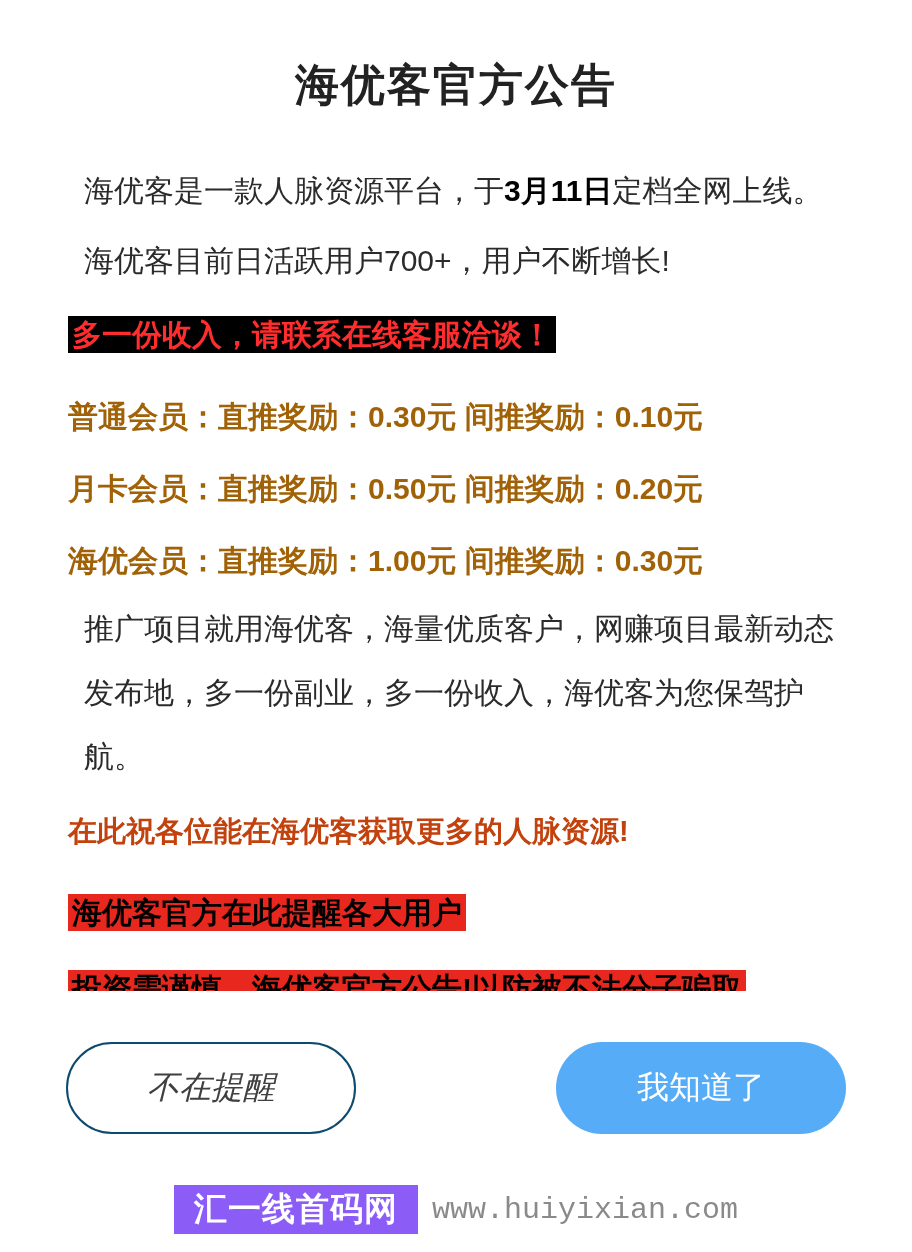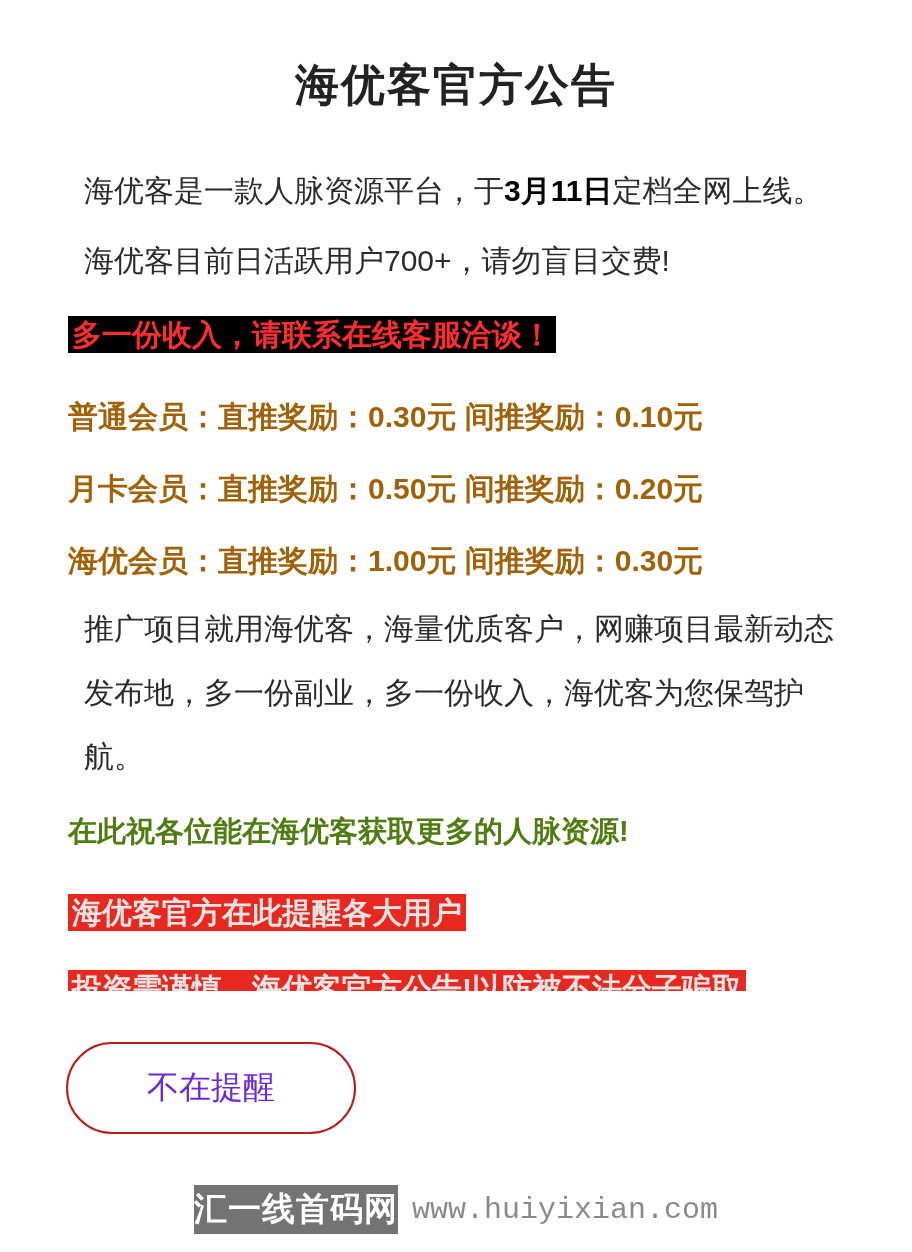--- a/index.html
+++ b/index.html
@@ -69,28 +69,28 @@
     font-size: 30px;
     line-height: 72px;
     color: #a16207;
     font-weight: bold;
     margin: 0;
     white-space: nowrap;
   }
   .para-blue {
     font-size: 29px;
     line-height: 68px;
-    color: #4d7c0f;
+    color: #c2410c;
     font-weight: bold;
     margin: 8px 0 0 0;
   }
   .hl-red {
     display: inline;
     background: #e8281e;
-    color: #e5e5e5;
+    color: #000000;
     font-weight: bold;
     font-size: 30px;
     line-height: 56px;
     padding: 2px 4px;
     box-decoration-break: clone;
     -webkit-box-decoration-break: clone;
   }
   .line-red {
     margin: 16px 0 12px 0;
   }
@@ -114,84 +114,86 @@
     height: 92px;
     border-radius: 46px;
     font-size: 32px;
     display: flex;
     align-items: center;
     justify-content: center;
     cursor: pointer;
     box-sizing: border-box;
   }
   .btn-outline {
-    border: 2px solid #b91c1c;
-    color: #6d28d9;
+    border: 2px solid #0c4a6e;
+    color: #404040;
     background: #ffffff;
+    font-style: italic;
   }
   .btn-primary {
     background: #57acf7;
     color: #ffffff;
     border: none;
   }
   .watermark {
     position: absolute;
     left: 0;
     bottom: 18px;
     width: 912px;
     display: flex;
     align-items: center;
     justify-content: center;
     gap: 14px;
   }
   .wm-logo {
     font-size: 33px;
     font-weight: bold;
     color: #ffffff;
-    background: #737373;
-    padding: 2px 0;
+    background: #8b5cf6;
+    padding: 2px 20px;
     letter-spacing: 1px;
   }
   .wm-url {
     font-size: 30px;
     color: #8a8a8a;
     font-family: "Liberation Mono", "DejaVu Sans Mono", monospace;
   }
 </style>
 </head>
 <body>
 
 <div class="dialog">
 
   <div class="title">海优客官方公告</div>
 
   <div class="content">
 
     <p class="para"><span>海优客是一款人脉资源平台，于</span><b>3月11日</b><span>定档全网上线。</span></p>
 
-    <p class="para">海优客目前日活跃用户700+，请勿盲目交费!</p>
+    <p class="para">海优客目前日活跃用户700+，用户不断增长!</p>
 
     <p class="para line-black"><span class="hl-black">多一份收入，请联系在线客服洽谈！</span></p>
 
     <p class="para-red">普通会员：直推奖励：0.30元 间推奖励：0.10元</p>
     <p class="para-red">月卡会员：直推奖励：0.50元 间推奖励：0.20元</p>
     <p class="para-red">海优会员：直推奖励：1.00元 间推奖励：0.30元</p>
 
     <p class="para">推广项目就用海优客，海量优质客户，网赚项目最新动态发布地，多一份副业，多一份收入，海优客为您保驾护航。</p>
 
     <p class="para-blue">在此祝各位能在海优客获取更多的人脉资源!</p>
 
     <p class="para line-red"><span class="hl-red">海优客官方在此提醒各大用户</span></p>
 
     <p class="para line-red2"><span class="hl-red">投资需谨慎，海优客官方公告!以防被不法分子骗取</span></p>
 
   </div>
 
   <div class="buttons">
     <div class="btn btn-outline">不在提醒</div>
+    <div class="btn btn-primary">我知道了</div>
   </div>
 
   <div class="watermark">
     <span class="wm-logo">汇一线首码网</span>
     <span class="wm-url">www.huiyixian.com</span>
   </div>
 
 </div>
 
 </body></html>

